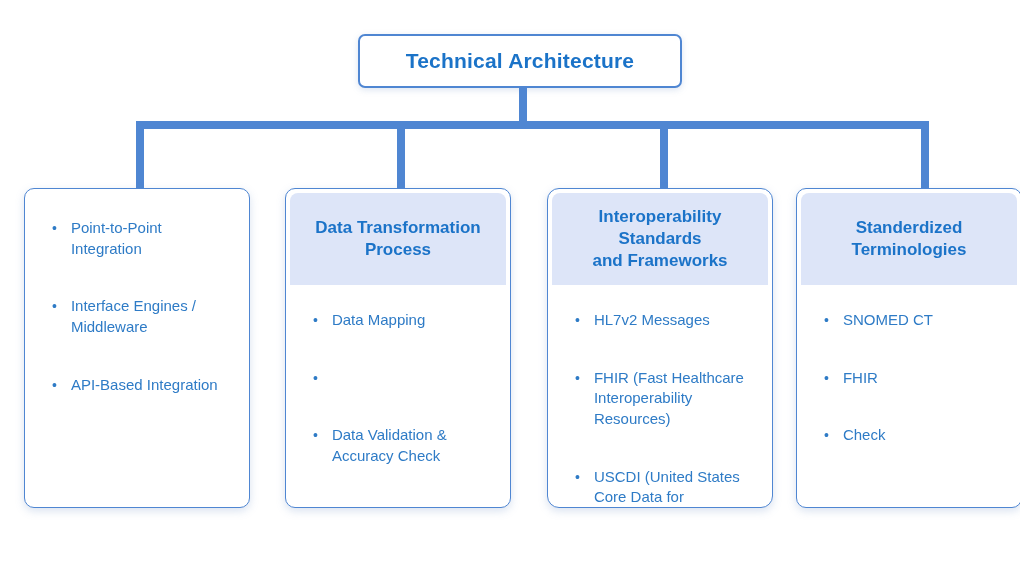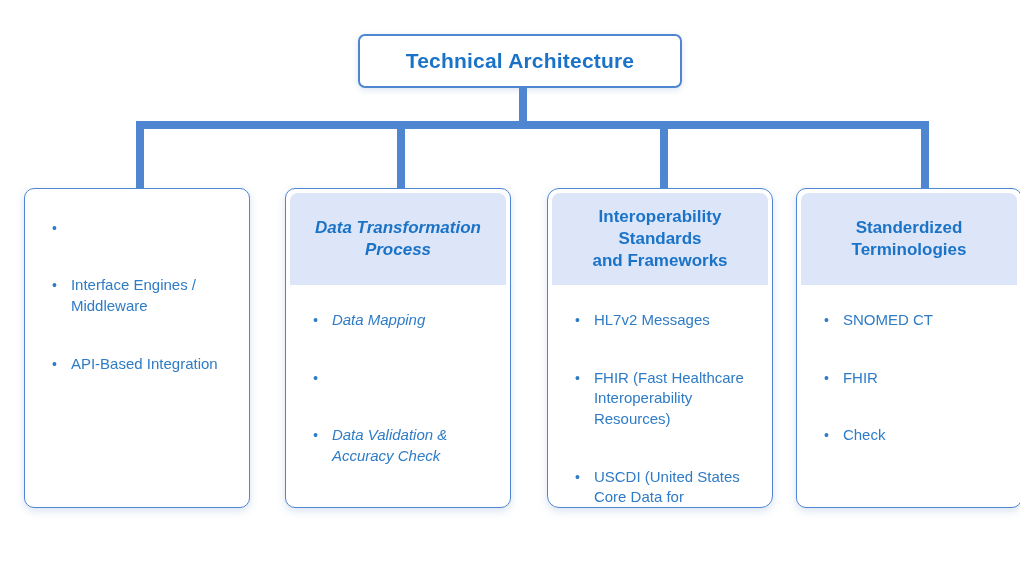--- a/index.html
+++ b/index.html
@@ -44,21 +44,21 @@
   
   .branch{
     position:absolute;top:180px;width:226px;height:320px;
     background:#ffffff;
     border:1.5px solid var(--border);
     border-radius:10px;
     box-shadow:0 3px 8px rgba(120,150,200,.28);
     overflow:hidden;
   }
   .branch-0{left:16px;}
-  .branch-1{left:277px;font-style:italic;}
+  .branch-1{left:277px;}
   .branch-2{left:539px;border-radius:12px;}
   .branch-3{left:788px;}
   .branch-header{
     height:92px;
     background:var(--header-bg);
     display:flex;align-items:center;justify-content:center;
     text-align:center;
     color:var(--heading-text);
     font-size:17px;font-weight:bold;line-height:1.28;
     white-space:pre-line;
@@ -95,20 +95,21 @@
   <div class="line hbar"></div>
   <div class="line drop drop-0"></div>
   <div class="line drop drop-1"></div>
   <div class="line drop drop-2"></div>
   <div class="line drop drop-3"></div>
 
   <div class="branch branch-0">
     <ul class="branch-items">
         <li>
           <span class="bullet">•</span>
+          <span class="item-text">Point-to-Point Integration</span>
         </li>
         <li>
           <span class="bullet">•</span>
           <span class="item-text">Interface Engines / Middleware</span>
         </li>
         <li>
           <span class="bullet">•</span>
           <span class="item-text">API-Based Integration</span>
         </li>
       </ul>

